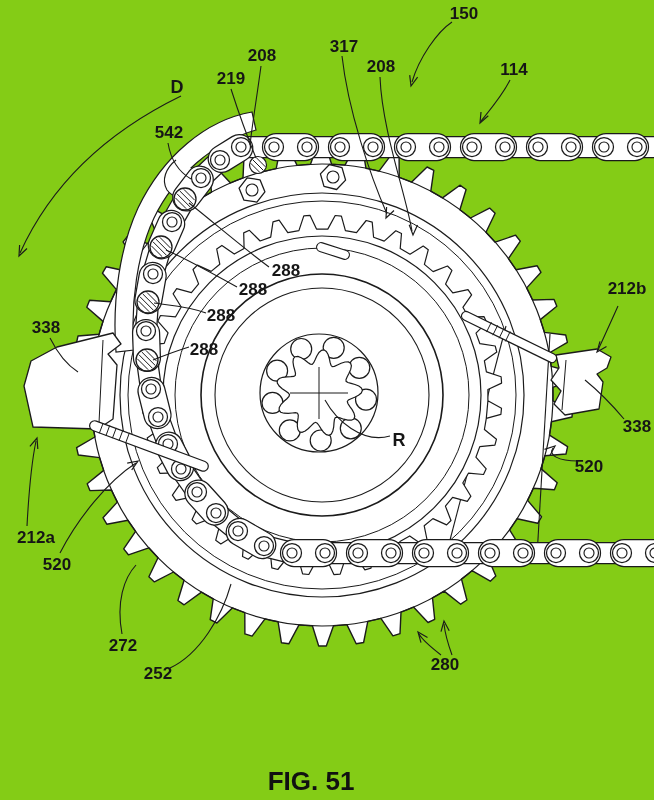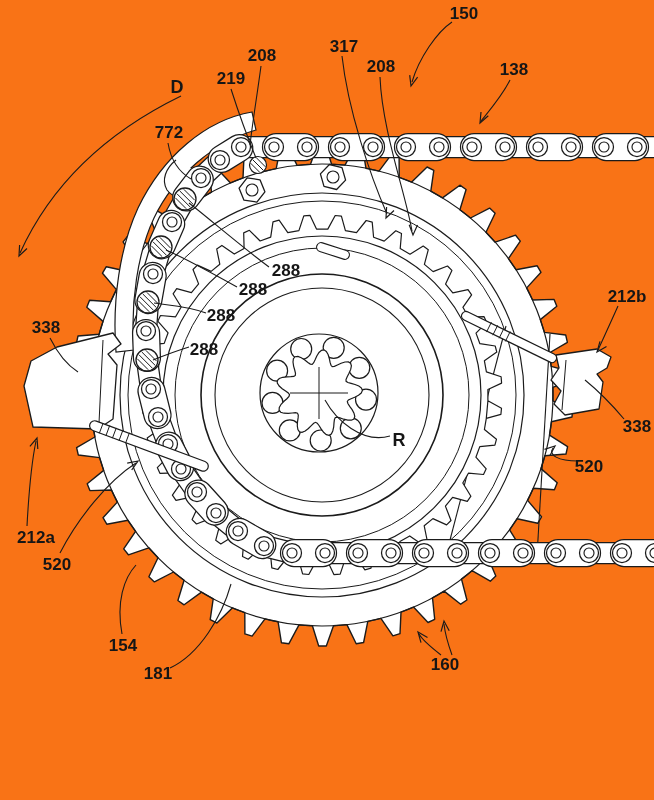--- a/index.html
+++ b/index.html
@@ -1,17 +1,17 @@
 <!DOCTYPE html>
 <html><head>
 <meta charset="utf-8">
 <title>FIG. 51</title>
 <style>
   html,body{margin:0;padding:0;background:#ffffff;}
-  .stage{position:relative;width:654px;height:800px;background:#f97316;overflow:hidden;
+  .stage{position:relative;width:654px;height:800px;background:#84cc16;overflow:hidden;
          font-family:"Liberation Sans",sans-serif;}
   svg{position:absolute;left:0;top:0;}
   .labels{position:absolute;left:0;top:0;width:654px;height:800px;pointer-events:none;}
   .ref{position:absolute;transform:translate(-50%,-50%);
        font:700 17px "Liberation Sans",sans-serif;color:#161616;white-space:nowrap;}
   .single{font-size:18px;}
   .caption{position:absolute;transform:translate(-50%,-50%);
        font:700 26px "Liberation Sans",sans-serif;color:#111;white-space:nowrap;}
 </style>
 </head>
@@ -251,31 +251,32 @@
       <path d="M427.5,637.5 L418,632 L421.0,642.6" fill="none" stroke="#1b1b1b" stroke-width="1.2" stroke-linejoin="miter"></path>
       <path d="M449.2,630.7 L444,621 L441.0,631.6" fill="none" stroke="#1b1b1b" stroke-width="1.2" stroke-linejoin="miter"></path>
     </svg>
 
   <div class="labels">
     <span class="ref" style="left:464px;top:14px">150</span>
     <span class="ref" style="left:344px;top:47px">317</span>
     <span class="ref" style="left:262px;top:56px">208</span>
     <span class="ref" style="left:231px;top:79px">219</span>
     <span class="ref" style="left:381px;top:67px">208</span>
-    <span class="ref" style="left:514px;top:70px">138</span>
+    <span class="ref" style="left:514px;top:70px">114</span>
     <span class="ref single" style="left:177px;top:87px">D</span>
-    <span class="ref" style="left:169px;top:133px">772</span>
+    <span class="ref" style="left:169px;top:133px">542</span>
     <span class="ref" style="left:286px;top:271px">288</span>
     <span class="ref" style="left:253px;top:290px">288</span>
     <span class="ref" style="left:221px;top:316px">288</span>
     <span class="ref" style="left:204px;top:350px">288</span>
     <span class="ref" style="left:46px;top:328px">338</span>
-    <span class="ref" style="left:627px;top:297px">212b</span>
+    <span class="ref" style="left:627px;top:289px">212b</span>
     <span class="ref" style="left:637px;top:427px">338</span>
     <span class="ref single" style="left:399px;top:440px">R</span>
     <span class="ref" style="left:589px;top:467px">520</span>
     <span class="ref" style="left:36px;top:538px">212a</span>
     <span class="ref" style="left:57px;top:565px">520</span>
-    <span class="ref" style="left:123px;top:646px">154</span>
-    <span class="ref" style="left:158px;top:674px">181</span>
-    <span class="ref" style="left:445px;top:665px">160</span>
+    <span class="ref" style="left:123px;top:646px">272</span>
+    <span class="ref" style="left:158px;top:674px">252</span>
+    <span class="ref" style="left:445px;top:665px">280</span>
+    <span class="caption" style="left:311px;top:781px">FIG. 51</span>
   </div>
 </div>
 
 </body></html>

